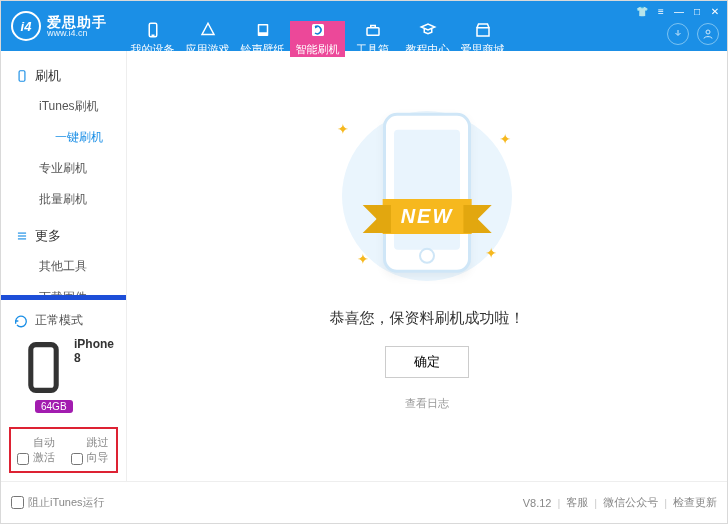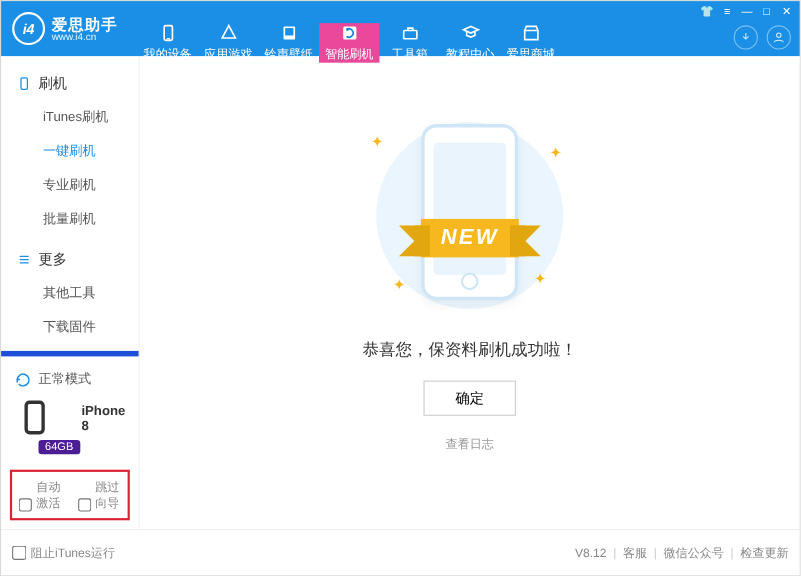--- a/index.html
+++ b/index.html
@@ -27,27 +27,27 @@
 
   
   .body { flex:1; display:flex; min-height:0; }
 
   .sidebar { width:126px; border-right:1px solid #eee; display:flex; flex-direction:column; }
   .side-scroll { flex:1; overflow:auto; padding-top:10px; }
   .side-group { margin-bottom:6px; }
   .side-group-h { display:flex; align-items:center; gap:6px; padding:6px 14px; font-size:13px; color:#333; }
   .side-group-h .gicon { width:14px; height:14px; color:#1b8fe6; }
   .side-item { padding:7px 0 7px 38px; font-size:12px; color:#555; cursor:pointer; }
-  .side-item.active { color:#1b8fe6; }
+  .side-item.active { color:#1b8fe6;margin-left:16px; }
 
   .side-bottom { border-top:5px solid #1d4ed8; padding:8px 12px; font-size:12px; }
   .mode-row { display:flex; align-items:center; gap:6px; padding:4px 0; color:#555; }
   .mode-row .micon { width:16px; height:16px; color:#1b8fe6; }
-  .device-row { display:flex; align-items:center; gap:24px; padding-top:4px; }
-  .badge { display:inline-block; background:#4c1d95; color:#fff; border-radius:3px; font-size:10px; padding:1px 6px; margin-left:22px; margin-top:2px; }
+  .device-row { display:flex; gap:0; padding-top:4px; }
+  .badge { display:inline-block; background:#a21caf; color:#fff; border-radius:3px; font-size:10px; padding:1px 6px; margin-left:22px; margin-top:2px; }
 
   .check-box-row { border:2px solid #d23; margin:6px 8px 8px 8px; padding:6px 6px; display:flex; gap:14px; font-size:11px; color:#888; }
   .cb { display:flex; align-items:flex-end; gap:4px; cursor:pointer; }
   .cb input { width:12px; height:12px; }
 
   
   .main { flex:1; position:relative; display:flex; flex-direction:column; align-items:center; justify-content:flex-start; padding-top:50px; }
   .illus { width:220px; height:190px; position:relative; }
   .halo { position:absolute; left:50%; top:50%; width:170px; height:170px; background:#eaf5fd; border-radius:50%; transform:translate(-50%,-50%); }
   .phone { position:absolute; left:50%; top:50%; transform:translate(-50%,-52%); width:88px; height:160px; background:#fff; border:3px solid #cfe6f7; border-radius:14px; box-shadow:0 4px 10px rgba(0,0,0,.05); }

